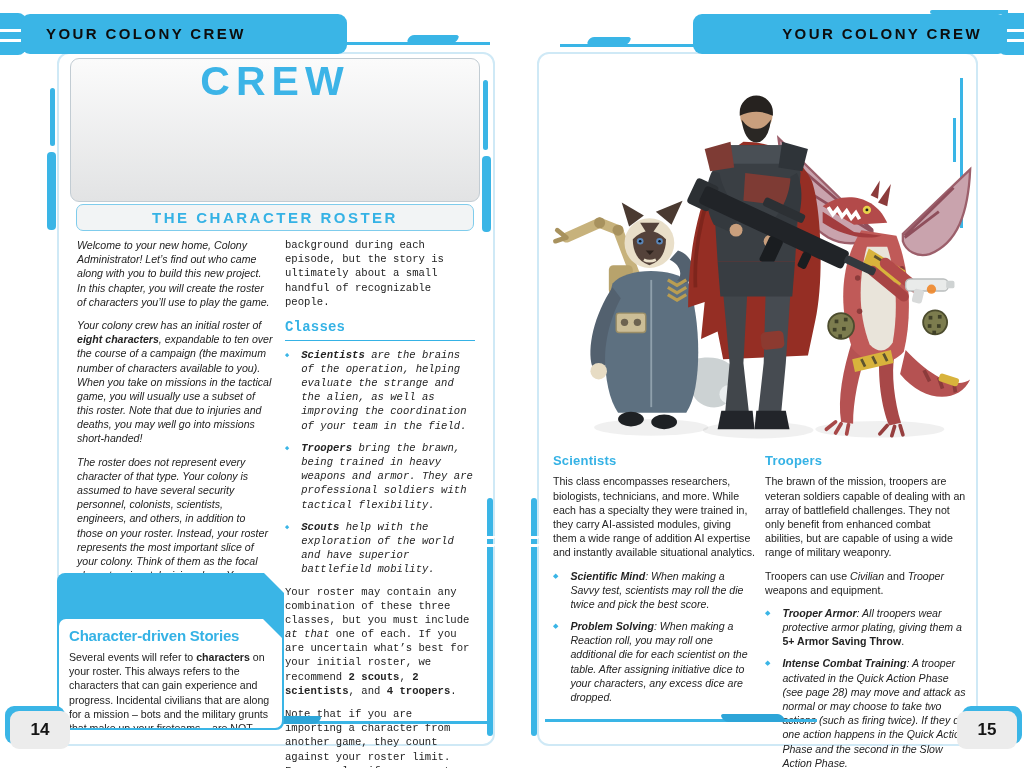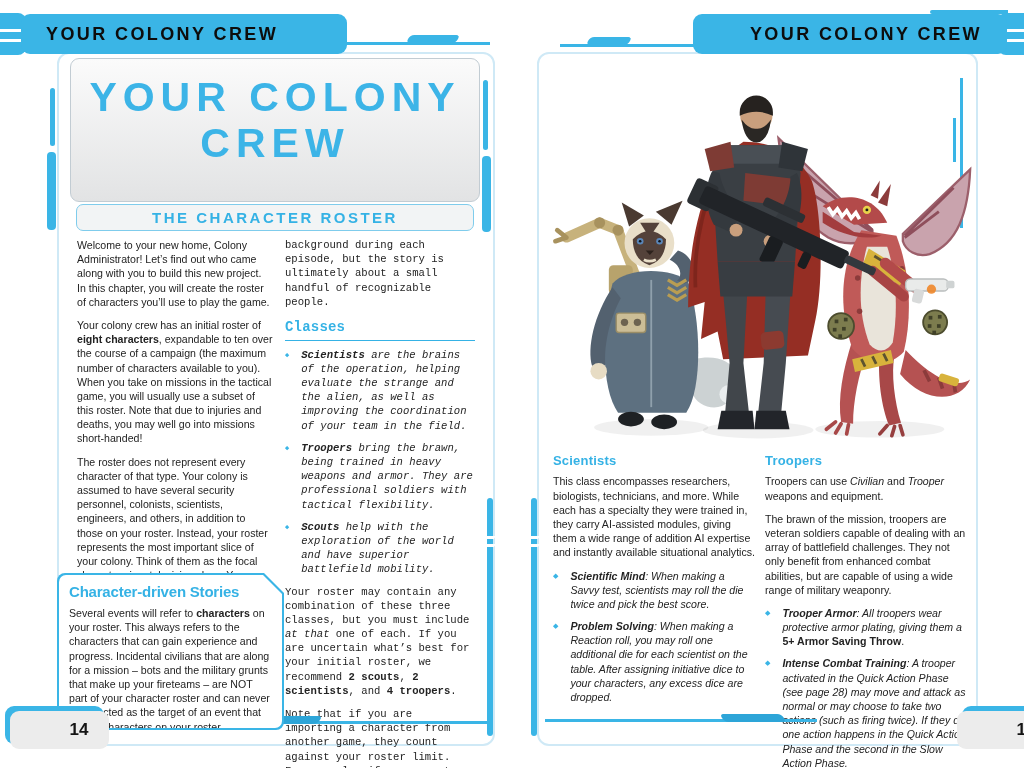--- a/index.html
+++ b/index.html
@@ -6,21 +6,21 @@
   body{
     width:1024px;height:768px;position:relative;overflow:hidden;
     background:#ffffff;font-family:"Liberation Sans",sans-serif;color:#232323;
   }
   .b{font-weight:bold;}
   .i{font-style:italic;}
 
   
   .runner{
     position:absolute;height:30px;background:#eaebec;border-radius:6px;z-index:3;
-    font-weight:bold;font-size:18px;letter-spacing:2.4px;color:#0d0d0d;
+    font-weight:bold;font-size:15px;letter-spacing:2.4px;color:#0d0d0d;
     line-height:30px;white-space:nowrap;
   }
   .runner::before{
     content:"";position:absolute;inset:-5px -9px -5px -9px;border-radius:9px;
     background:#3ab5e6;z-index:-1;
   }
   .runner.left{left:30px;top:19px;width:292px;padding-left:16px;}
   .runner.right{left:702px;top:19px;width:280px;padding-right:16px;text-align:right;}
   .edge-tab{
     position:absolute;top:13px;width:26px;height:42px;background:#3ab5e6;z-index:2;
@@ -49,21 +49,21 @@
 
   .section-banner{
     position:absolute;left:76px;top:204px;width:396px;height:25px;z-index:2;
     background:#f2f4f5;border:1.5px solid #7fccec;border-radius:7px;
     text-align:center;font-weight:800;color:#35b2e5;font-size:15px;
     letter-spacing:2.5px;line-height:25px;
   }
 
   
   .col{position:absolute;font-size:10.6px;line-height:1.34;}
-  #p14c1{left:77px;top:238px;width:196px;}
+  #p14c1{left:77px;top:238px;width:196px;font-style:italic;}
   #p14c2{left:285px;top:238px;width:190px;font-family:Liberation Mono, monospace;}
   #p15c1{left:553px;top:450px;width:203px;}
   #p15c2{left:765px;top:450px;width:204px;}
   .col p{margin:0 0 9px 0;}
 
   .subhead{
     color:#35b2e5;font-weight:800;font-size:14px;letter-spacing:.2px;margin:2px 0 7px 0;
   }
   .subhead.rule{border-bottom:1.6px solid #35b2e5;padding-bottom:3px;}
   .subhead.small{font-size:13px;margin-bottom:5px;}
@@ -74,31 +74,31 @@
 
   
   .story-box-outer{
     position:absolute;left:57px;top:573px;width:227px;height:157px;background:#3ab5e6;
     clip-path:polygon(0 0,calc(100% - 20px) 0,100% 20px,100% 100%,0 100%);
     border-radius:8px;z-index:2;
   }
   .story-box-inner{
     position:absolute;inset:2px;background:#fff;
     clip-path:polygon(0 0,calc(100% - 19px) 0,100% 19px,100% 100%,0 100%);
-    border-radius:7px;padding:8px 10px;box-sizing:border-box;
+    border-radius:7px;padding:8px 10px;box-sizing:border-box;margin-top:44px;
   }
   .story-box-inner h3{
     margin:0 0 6px 0;color:#35b2e5;font-size:15px;font-weight:800;letter-spacing:-.2px;
   }
   .story-box-inner p{margin:0;font-size:10.6px;line-height:1.34;}
 
   
   .page-badge{
     position:absolute;top:711px;width:60px;height:38px;background:#ececec;border-radius:9px;
-    font-weight:800;font-size:17px;color:#141414;text-align:center;line-height:38px;z-index:3;padding-left:39px;
+    font-weight:800;font-size:17px;color:#141414;text-align:center;line-height:38px;z-index:3;
   }
   #badge-14{left:10px;box-shadow:-5px -5px 0 #3ab5e6;}
   #badge-15{left:957px;box-shadow:5px -5px 0 #3ab5e6;}
 
   
   .deco{position:absolute;background:#3ab5e6;z-index:1;}
   .deco.round{border-radius:4px;}
   .notch{position:absolute;background:#fff;width:10px;height:3px;transform:skewX(-35deg);}
 
   .artwork{position:absolute;left:548px;top:58px;width:424px;height:386px;z-index:2;}
@@ -147,21 +147,20 @@
 <div class="notch" style="left:374px;top:721px;"></div>
 <div class="deco" style="left:545px;top:719px;width:272px;height:2.5px;"></div>
 <div class="deco round" style="left:722px;top:714px;width:62px;height:8px;transform:skewX(35deg);background:#2da5d8;"></div>
 <div class="notch" style="left:688px;top:719px;"></div>
 <div class="notch" style="left:700px;top:719px;"></div>
 
 <div class="deco" style="left:960px;top:78px;width:3px;height:150px;"></div>
 <div class="deco" style="left:953px;top:118px;width:3px;height:44px;"></div>
 
 <div class="title-panel">
-  <div class="t1">YOUR COLONY</div>
   <div class="t2">CREW</div>
 </div>
 
 <div class="section-banner">THE CHARACTER ROSTER</div>
 
 <div class="col" id="p14c1">
   <p><span>Welcome to your new home, Colony Administrator! Let’s find out who came along with you to build this new project. In this chapter, you will create the roster of characters you’ll use to play the game.</span></p>
   <p><span>Your colony crew has an initial roster of </span><span class="b">eight characters</span><span>, expandable to ten over the course of a campaign (the maximum number of characters available to you). When you take on missions in the tactical game, you will usually use a subset of this roster. Note that due to injuries and deaths, you may well go into missions short-handed!</span></p>
   <p><span>The roster does not represent every character of that type. Your colony is assumed to have several security personnel, colonists, scientists, engineers, and others, in addition to those on your roster. Instead, your roster represents the most important slice of your colony. Think of them as the focal characters in a television show. You might see any number of other individuals in the</span></p>
 </div>
@@ -353,22 +352,22 @@
     <p><span class="b i">Scientific Mind</span><span class="i">: When making a Savvy test, scientists may roll the die twice and pick the best score.</span></p>
   </div>
   <div class="bullet">
     <span class="diamond">◆</span>
     <p><span class="b i">Problem Solving</span><span class="i">: When making a Reaction roll, you may roll one additional die for each scientist on the table. After assigning initiative dice to your characters, any excess dice are dropped.</span></p>
   </div>
 </div>
 
 <div class="col" id="p15c2">
   <div class="subhead small">Troopers</div>
+  <p><span>The brawn of the mission, troopers are veteran soldiers capable of dealing with an array of battlefield challenges. They not only benefit from enhanced combat abilities, but are capable of using a wide range of military weaponry.</span></p>
   <p><span>Troopers can use </span><span class="i">Civilian</span><span> and </span><span class="i">Trooper</span><span> weapons and equipment.</span></p>
-  <p><span>The brawn of the mission, troopers are veteran soldiers capable of dealing with an array of battlefield challenges. They not only benefit from enhanced combat abilities, but are capable of using a wide range of military weaponry.</span></p>
   <div class="bullet">
     <span class="diamond">◆</span>
     <p><span class="b i">Trooper Armor</span><span class="i">: All troopers wear protective armor plating, giving them a </span><span class="b">5+ Armor Saving Throw</span><span>.</span></p>
   </div>
   <div class="bullet">
     <span class="diamond">◆</span>
     <p><span class="b i">Intense Combat Training</span><span class="i">: A trooper activated in the Quick Action Phase (see page 28) may move and attack as normal or may choose to take two actions (such as firing twice). If they do, one action happens in the Quick Action Phase and the second in the Slow Action Phase.</span></p>
   </div>
 </div>
 

